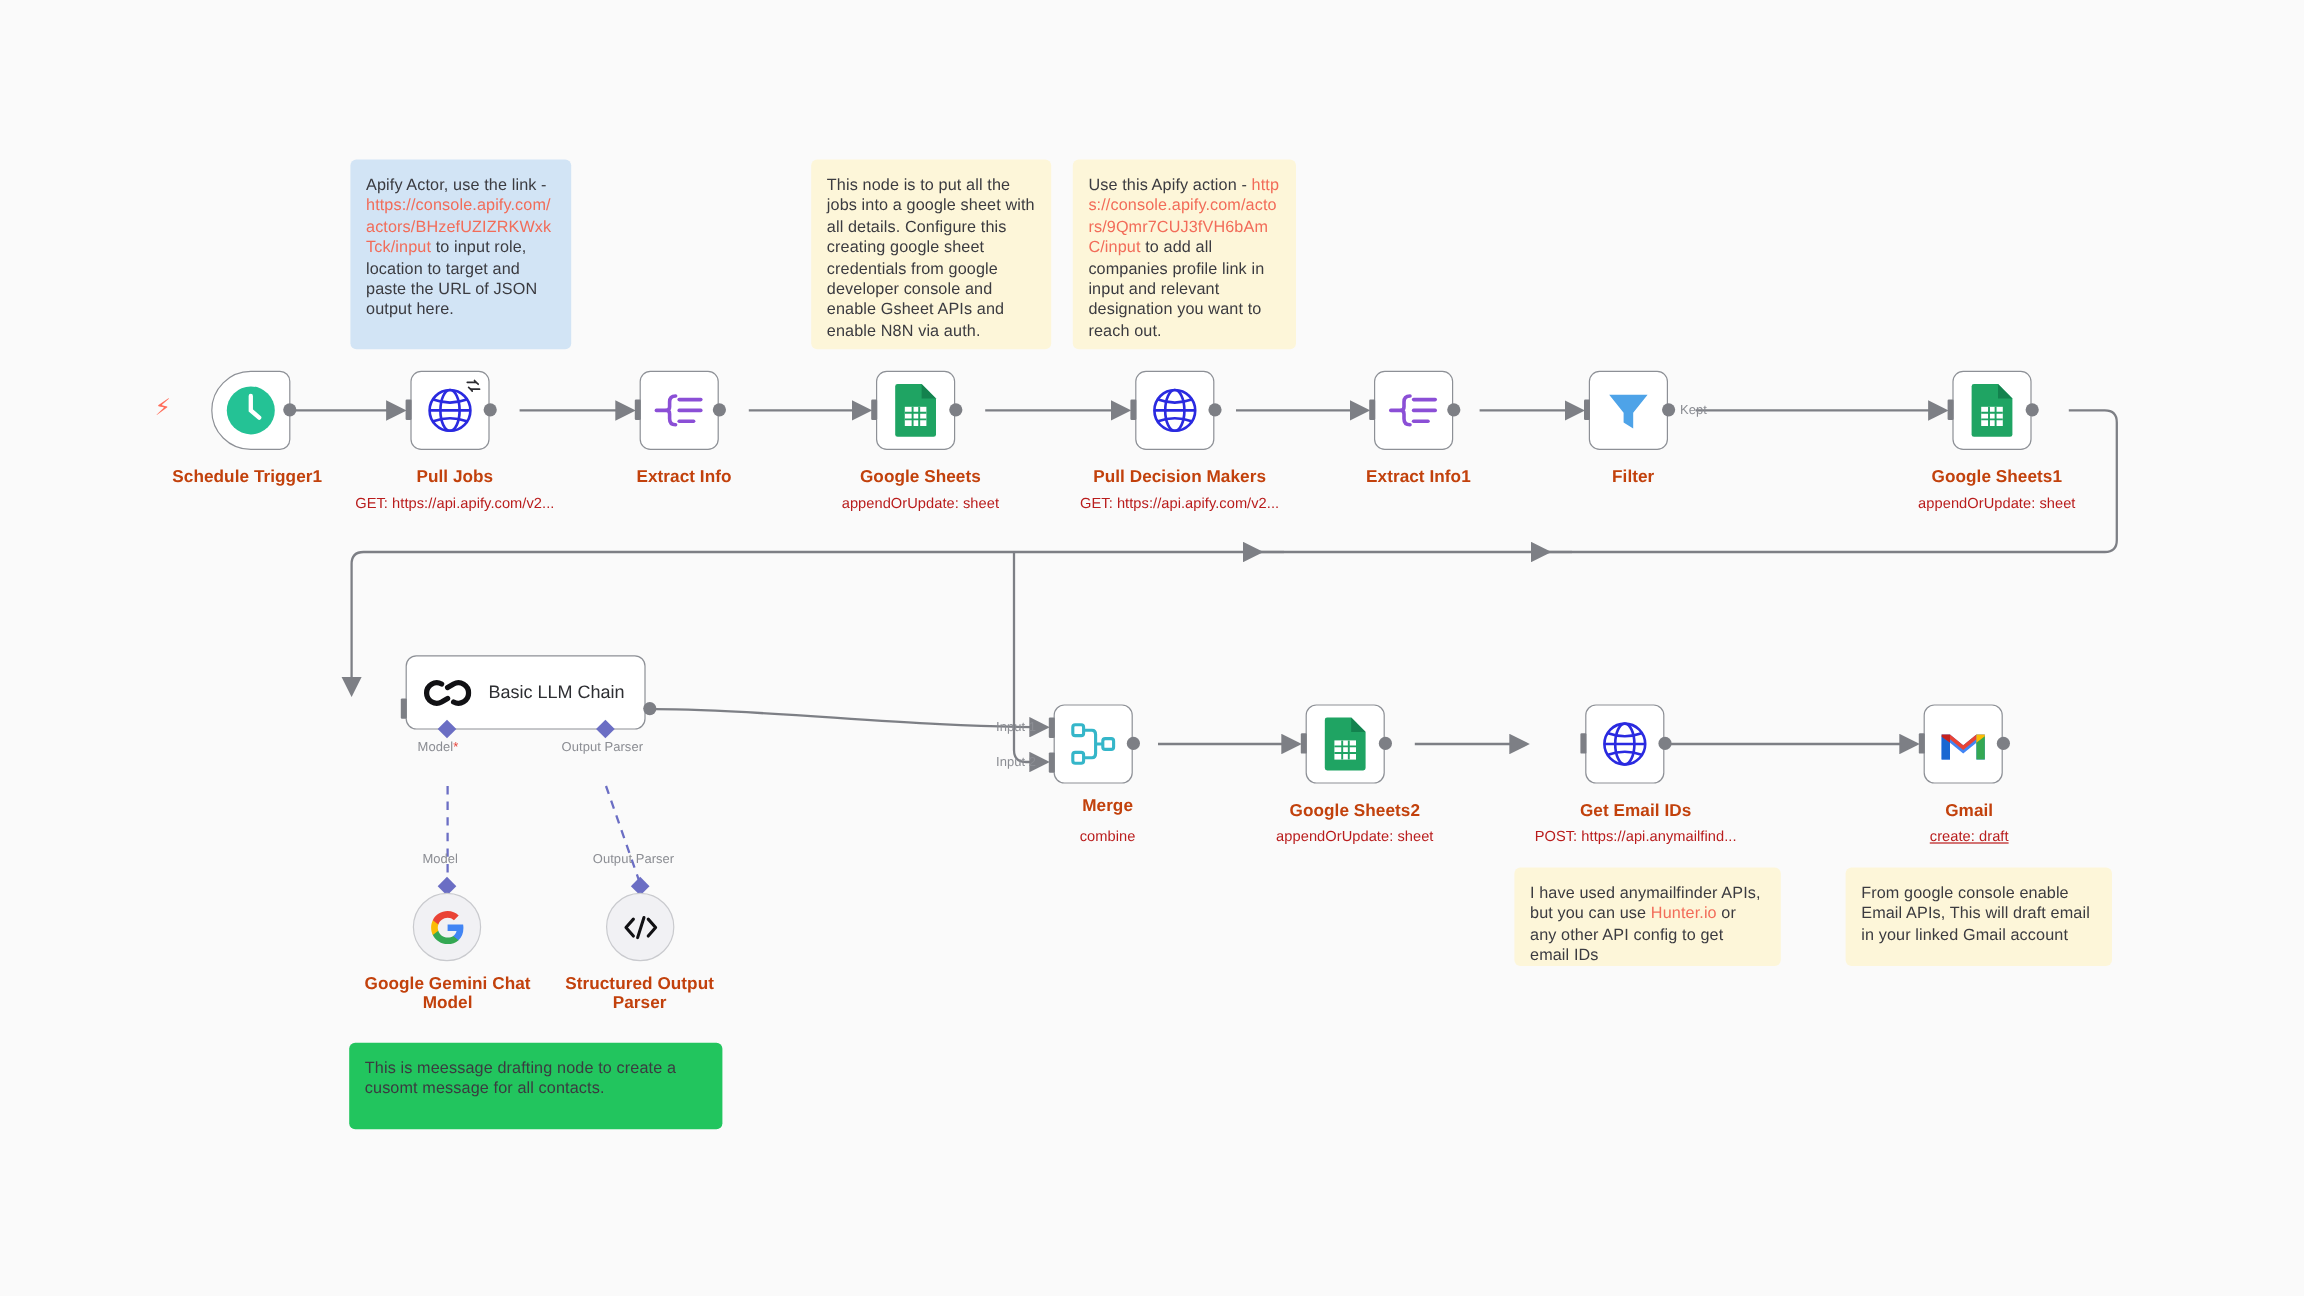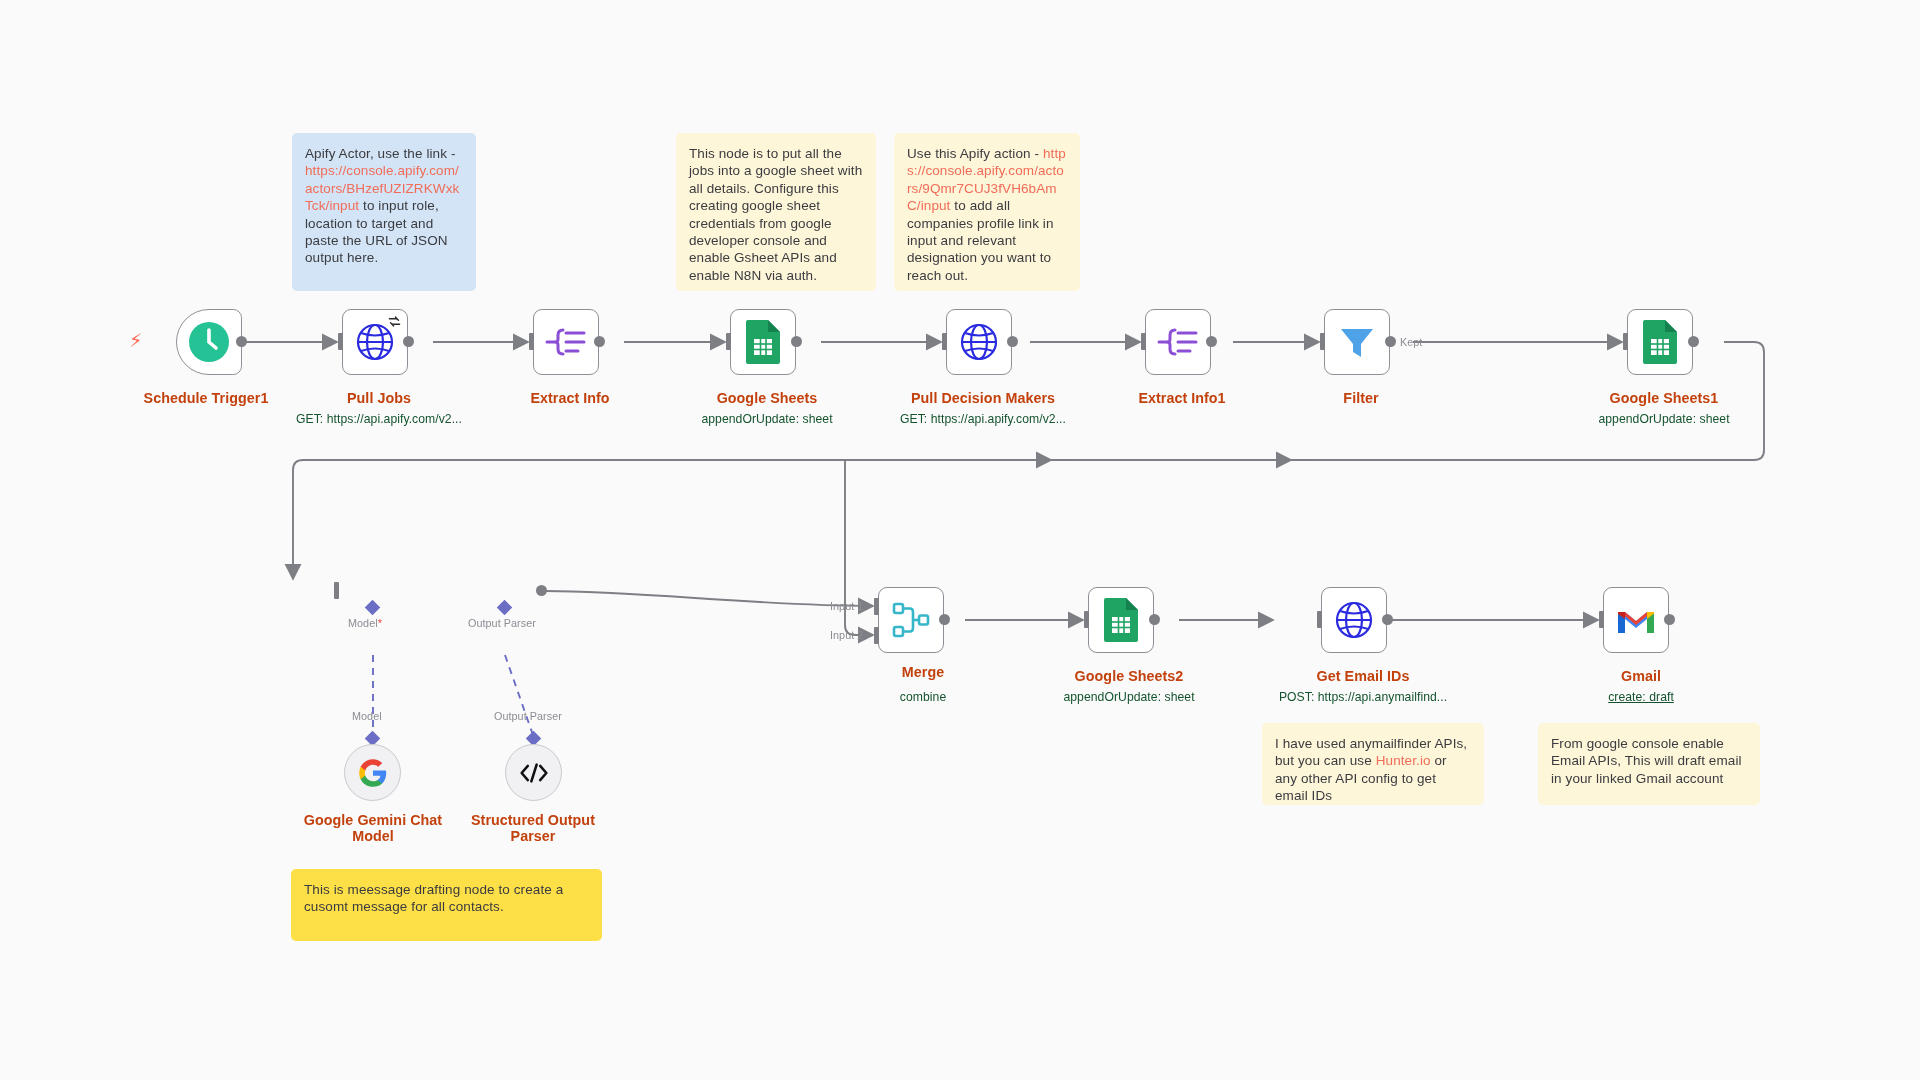--- a/index.html
+++ b/index.html
@@ -28,21 +28,21 @@
     border-radius: 5px;
     padding: 12px 13px 13px 13px;
     font-size: 13.5px;
     line-height: 17.4px;
     color: #3b3b40;
     letter-spacing: .1px;
     word-wrap: break-word;
   }
   .sticky.blue   { background: #d2e4f5; }
   .sticky.yellow { background: #fdf6d9; }
-  .sticky.pink   { background: #fde047; }
+  .sticky.pink   { background: #22c55e; }
   .sticky a, .sticky .lnk {
     color: #f26c59; text-decoration: none; word-break: break-all;
   }
 
   
   .node {
     position: absolute;
     width: 66px; height: 66px;
     background: #ffffff;
     border: 1.6px solid #8d9096;
@@ -70,21 +70,21 @@
     color: #c2410c;
     font-weight: 600;
     letter-spacing: .05px;
     white-space: nowrap;
     transform: translateX(-50%);
   }
   .node-sub {
     position: absolute;
     text-align: left;
     font-size: 12.2px;
-    color: #14532d;
+    color: #b91c1c;
     white-space: nowrap;
     transform: translateX(-50%);
     letter-spacing: .05px;
   }
   .node-label.wrap, .node-sub.wrap { white-space: normal; width: 150px; }
 
   
   .subnode {
     position: absolute;
     width: 57px; height: 57px;
@@ -311,20 +311,29 @@
         <line x1="16.5" y1="20" x2="16.5" y2="36"></line>
         <line x1="22" y1="20" x2="22" y2="36"></line>
       </g>
     </svg>
   </div>
   <div class="port-in" style="left:1623px; top:333px;"></div>
   <div class="port-out" style="left:1688px; top:336px;"></div>
   <div class="node-label" style="left:1664px; top:390px;">Google Sheets1</div>
   <div class="node-sub" style="left:1664px; top:412px;">appendOrUpdate: sheet</div>
 
+  <div class="node wide" style="left:338px; top:546px;">
+    <svg class="ic" width="40" height="38" viewBox="0 0 40 38">
+      <g fill="none" stroke="#111114" stroke-width="4.4" stroke-linecap="round">
+        <path d="M15 12 A8.5 8.5 0 1 0 15 27 L20 24"></path>
+        <path d="M25 27 A8.5 8.5 0 1 0 25 12 L20 15"></path>
+      </g>
+    </svg>
+    <span class="node-title-inline">Basic LLM Chain</span>
+  </div>
   <div class="port-in" style="left:334px; top:582px;"></div>
   <div class="port-out" style="left:536px; top:585px;"></div>
 
   <div class="port-diamond" style="left:367px; top:602px;"></div>
   <div class="port-tag" style="left:348px; top:617px;">
     <span>Model</span><span class="req">*</span>
   </div>
   <div class="port-diamond" style="left:499px; top:602px;"></div>
   <div class="port-tag" style="left:468px; top:617px;">Output Parser</div>
 

